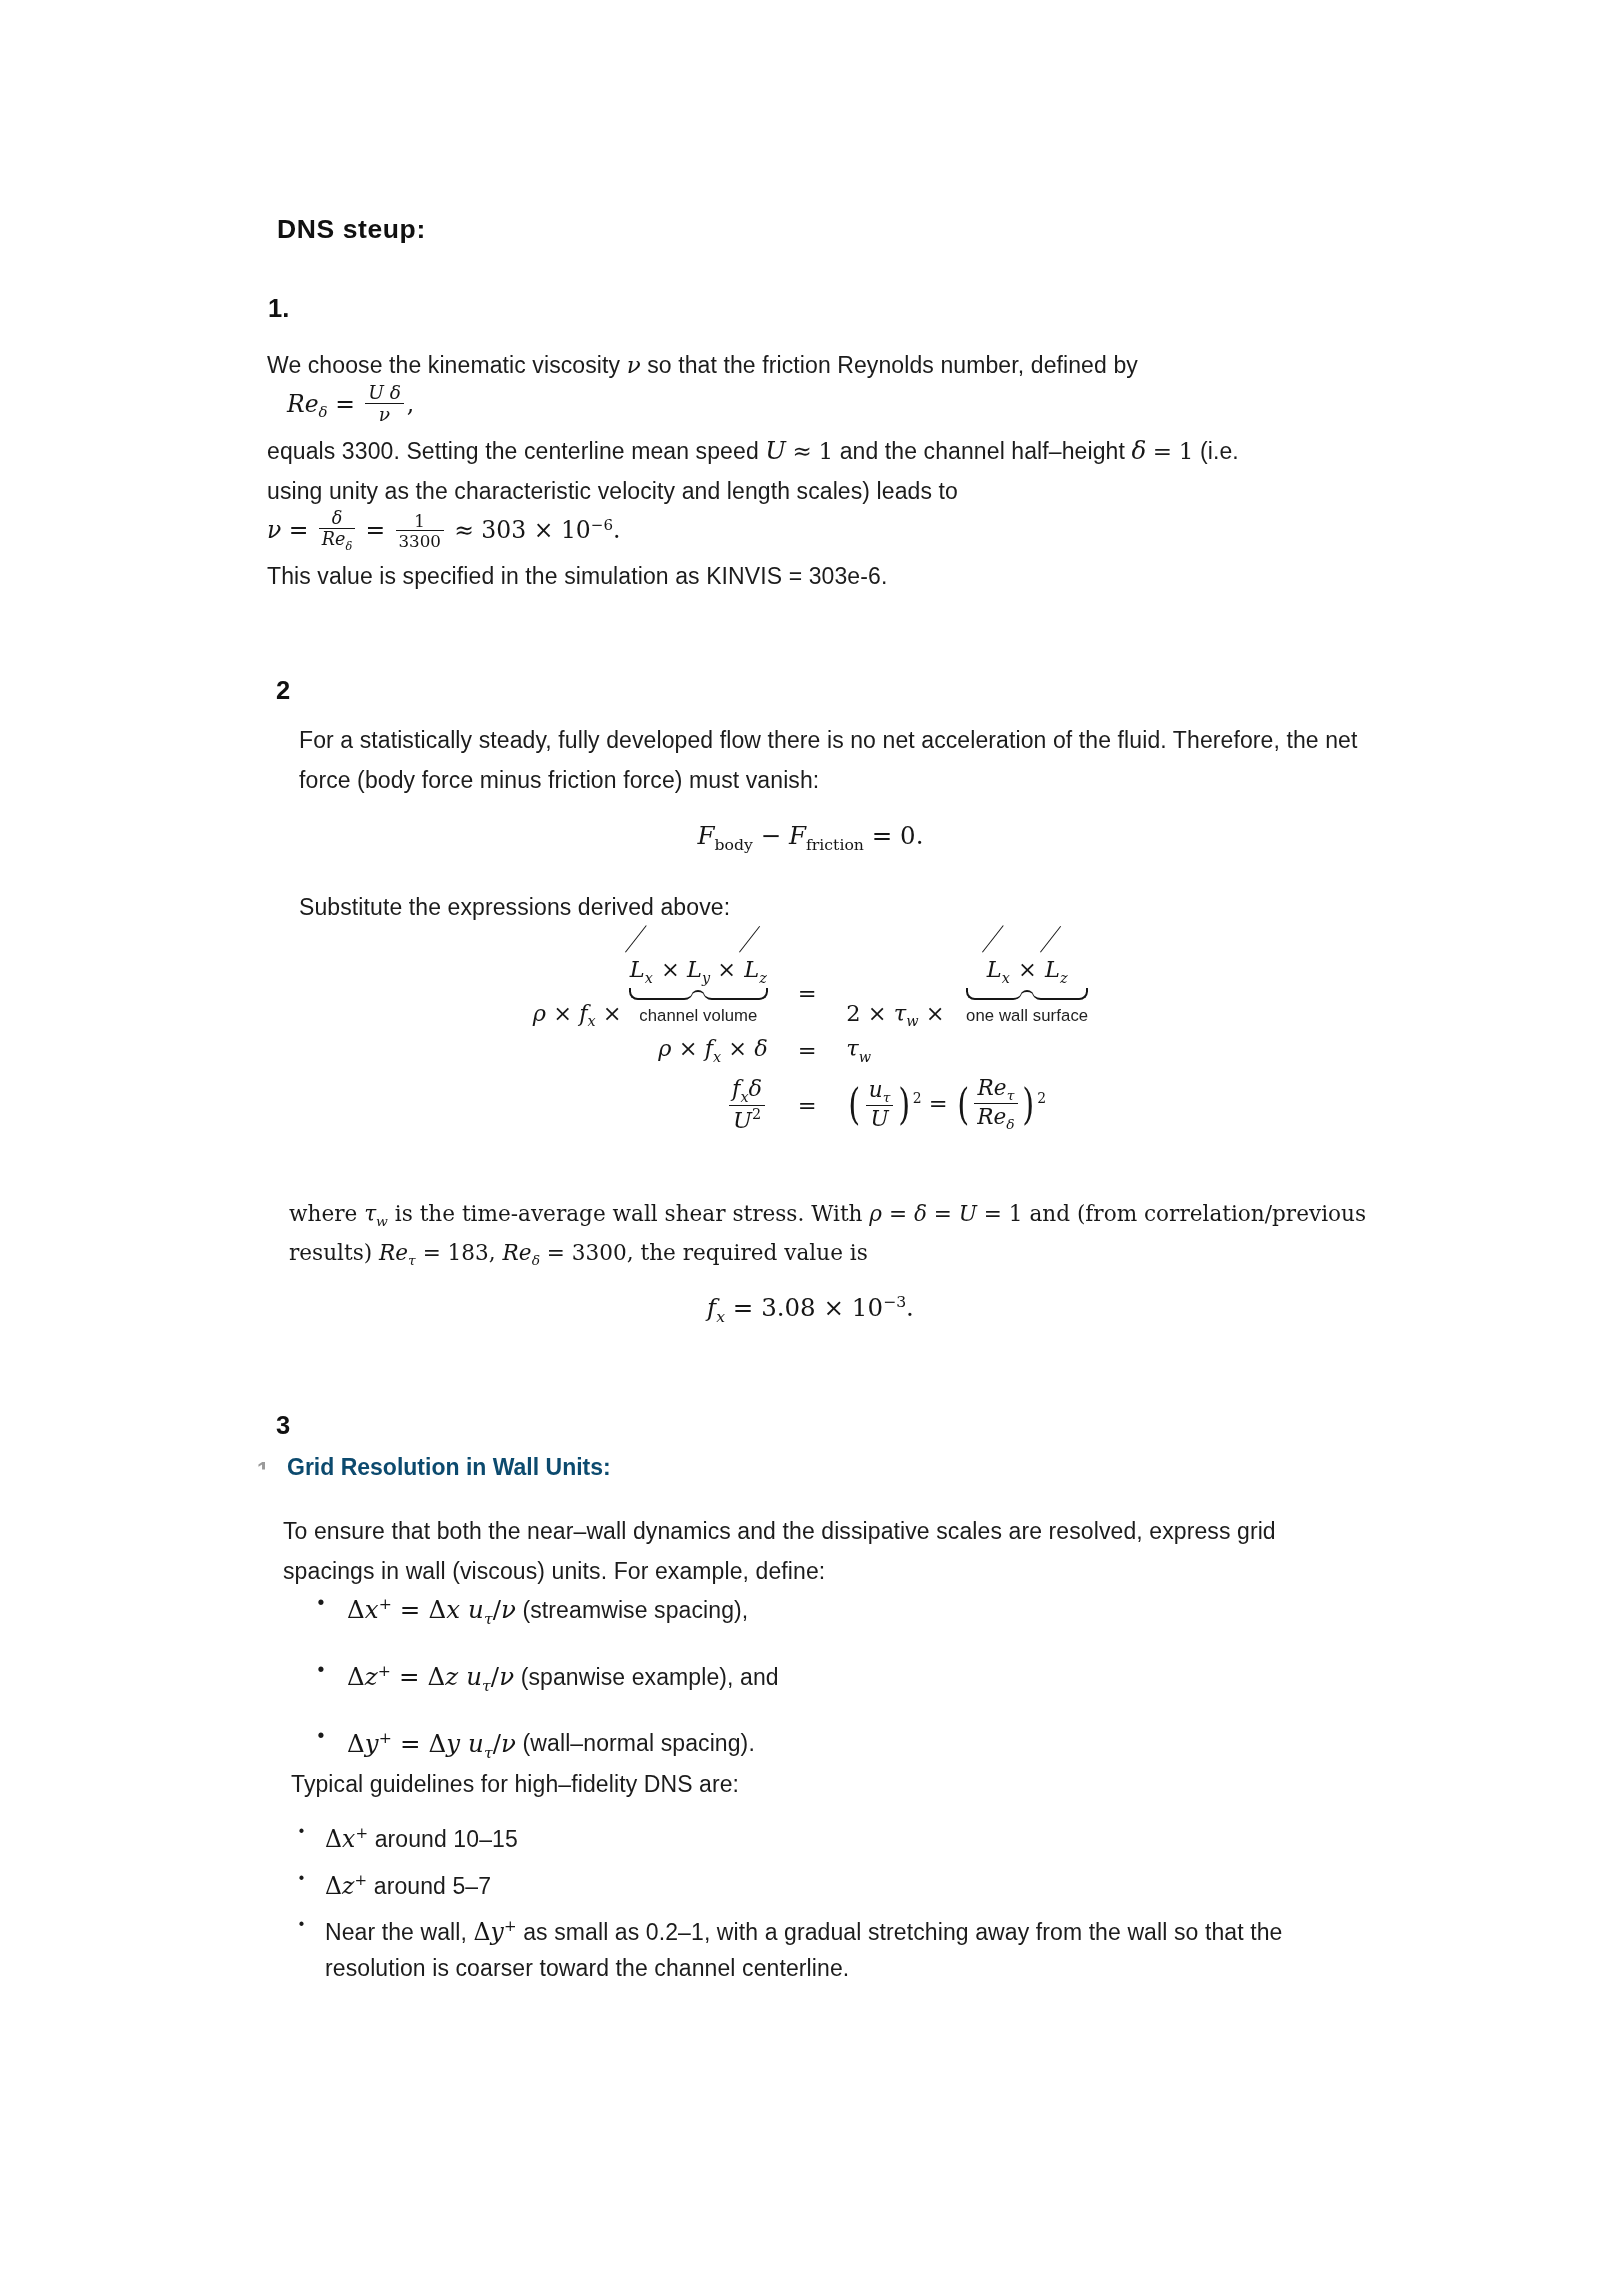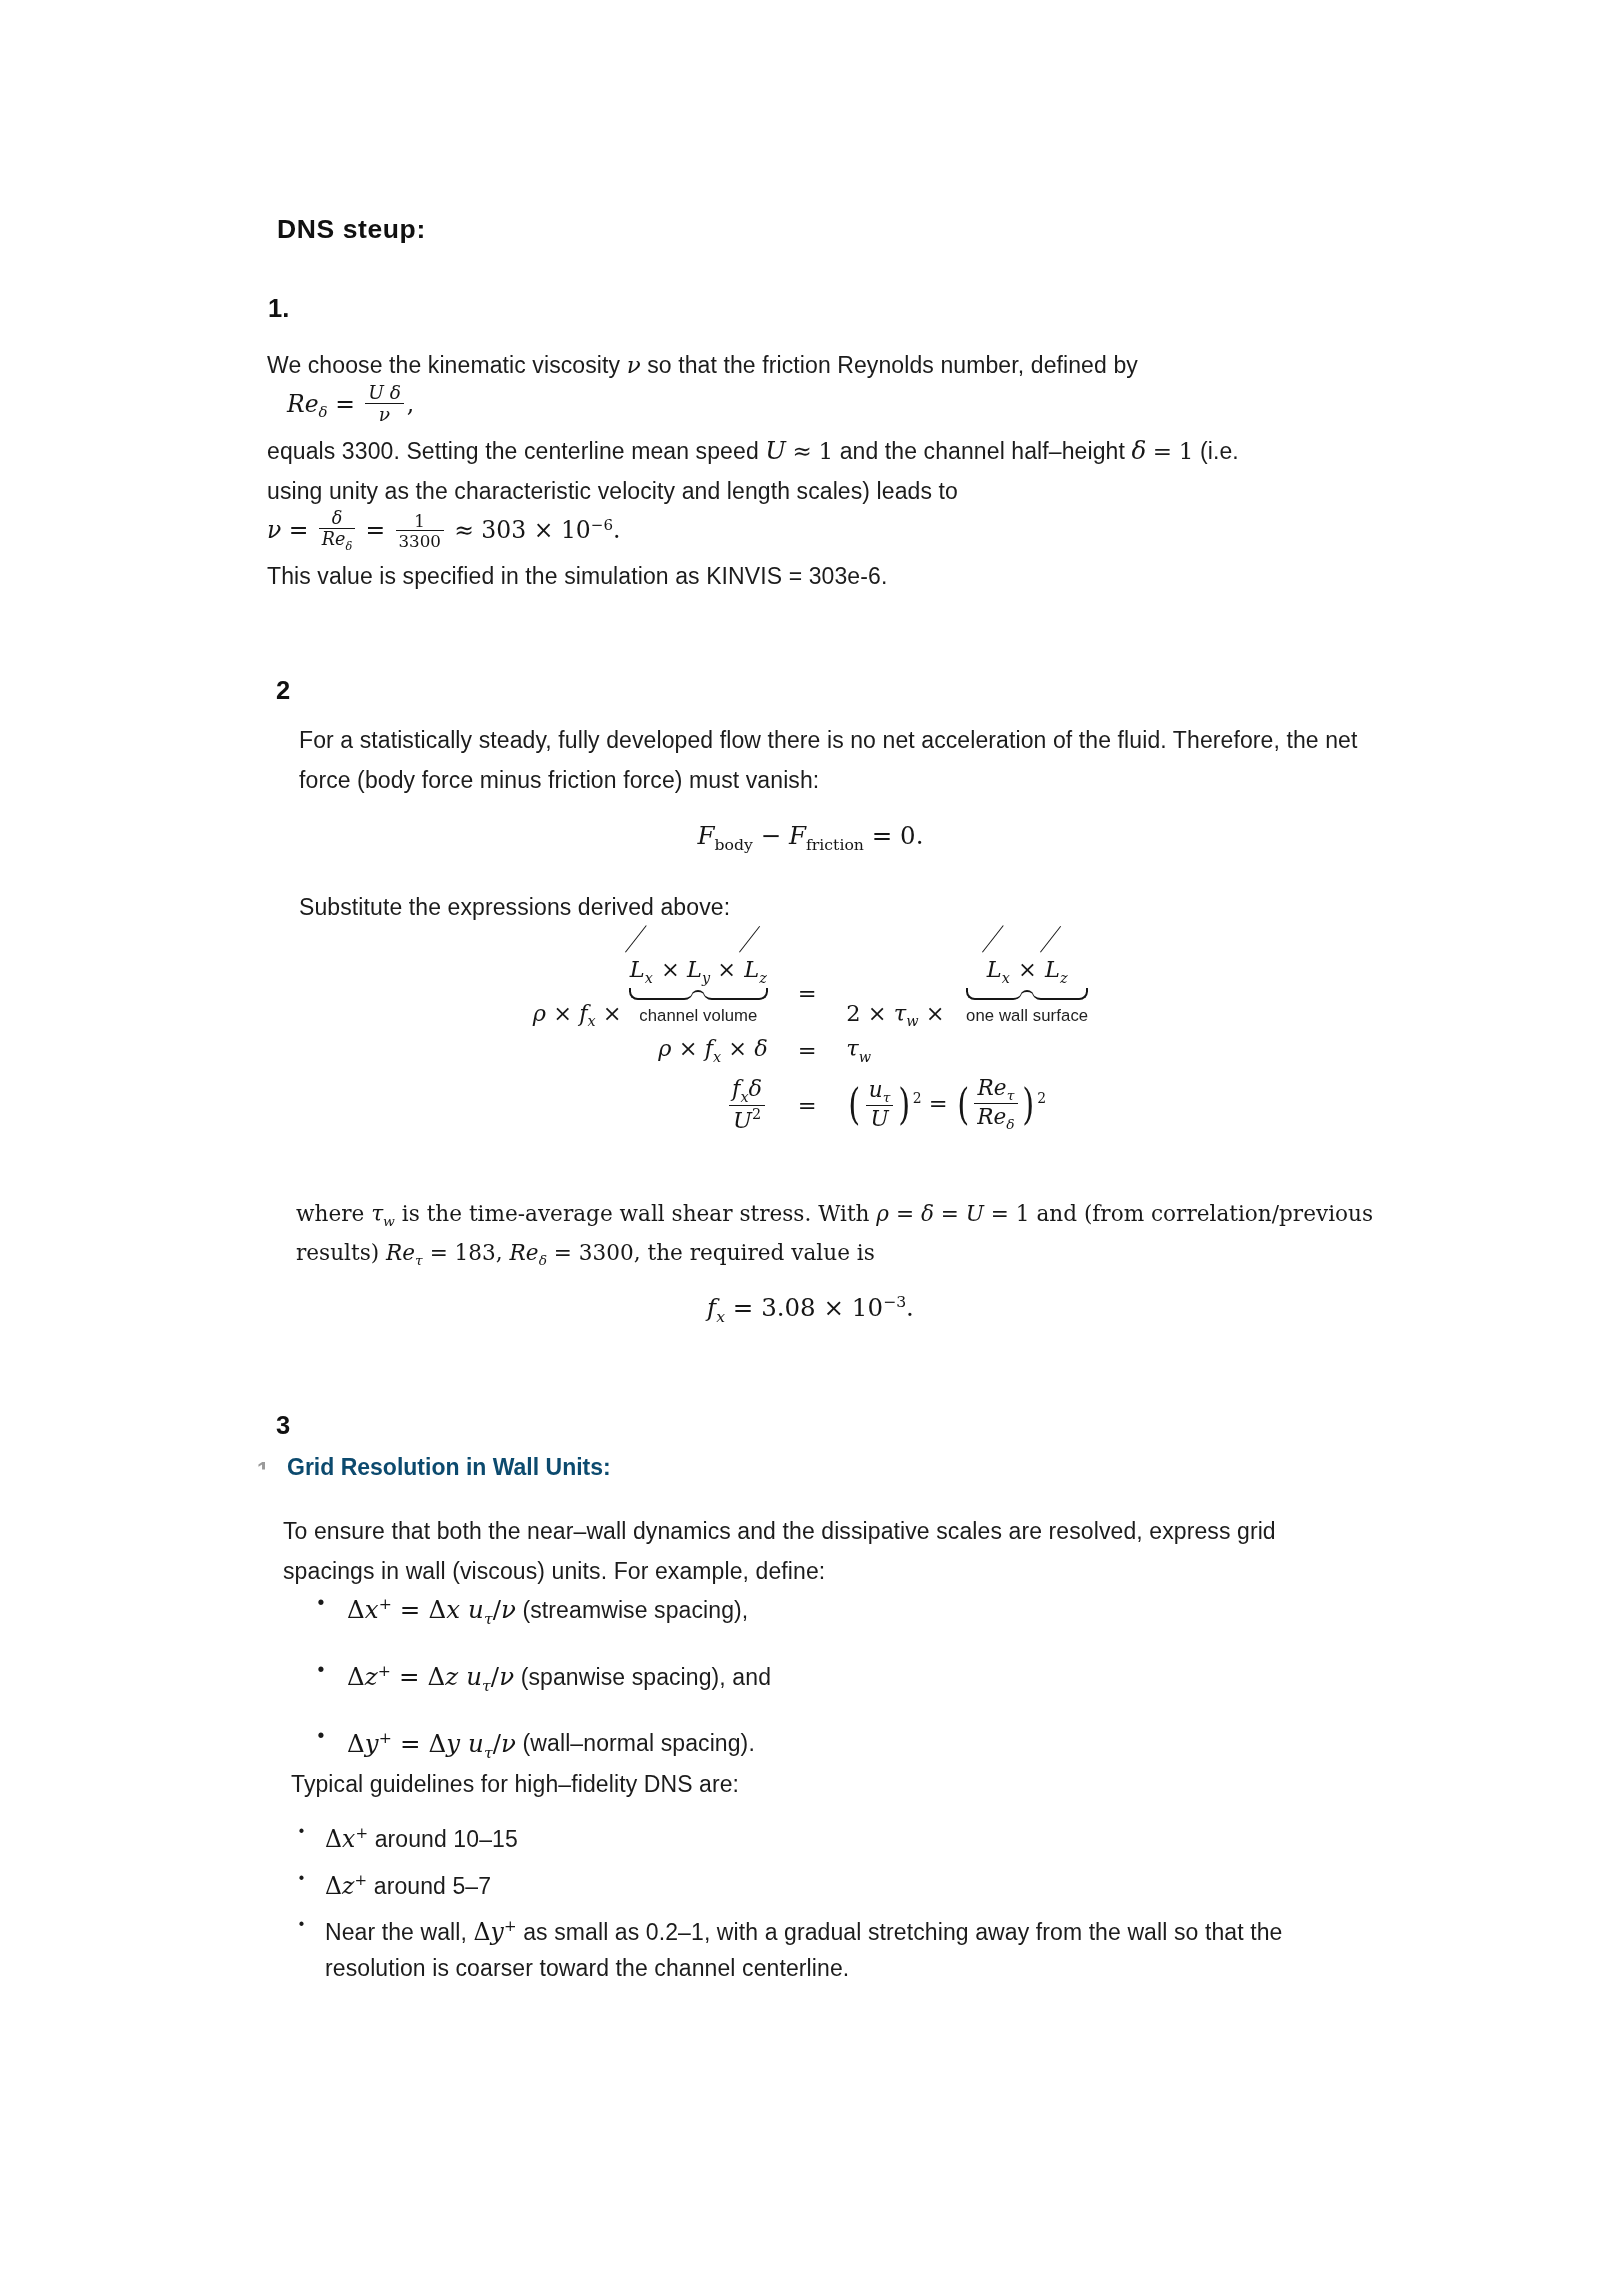--- a/index.html
+++ b/index.html
@@ -73,21 +73,21 @@
   .s1-l3 { position: absolute; left: 267px; top: 471px; width: 1108px; }
   .s1-eq2 { position: absolute; left: 267px; top: 510px; }
   .s1-l4 { position: absolute; left: 267px; top: 556px; width: 1108px; }
 
   
   .s2-p1 { position: absolute; left: 299px; top: 720px; width: 1088px; }
   .s2-eq1 { position: absolute; left: 0; right: 0; top: 821px; text-align: center; }
   .s2-p2 { position: absolute; left: 299px; top: 887px; width: 1088px; }
   .s2-align { position: absolute; left: 0; right: 0; top: 956px; }
   .s2-p3 {
-    position: absolute; left: 296px; top: 1198px; width: 1098px;
+    position: absolute; left: 289px; top: 1198px; width: 1098px;
     font-family: "DejaVu Serif", "Liberation Serif", serif;
     font-size: 21.6px; line-height: 32px; color: #191919;
   }
   .s2-eq2 { position: absolute; left: 0; right: 0; top: 1292px; text-align: center; }
 
   
   .s3-marker {
     position: absolute; left: 257px; top: 1457px;
     font-size: 21.6px; font-weight: bold; color: #9a9a9a;
     clip-path: inset(0 0 52% 0);
@@ -446,21 +446,21 @@
       <span>=</span>
       <span class="mathup">Δ</span><span class="math">x</span>
       <span class="math">u</span><sub class="mi">τ</sub><span>/</span><span class="math">ν</span></span>
       <span>(streamwise spacing),</span>
     </li>
     <li>
       <span class="serif-math" style="font-size:24.5px;"><span class="mathup">Δ</span><span class="math">z</span><sup class="mu">+</sup>
       <span>=</span>
       <span class="mathup">Δ</span><span class="math">z</span>
       <span class="math">u</span><sub class="mi">τ</sub><span>/</span><span class="math">ν</span></span>
-      <span>(spanwise spacing), and</span>
+      <span>(spanwise example), and</span>
     </li>
     <li>
       <span class="serif-math" style="font-size:24.5px;"><span class="mathup">Δ</span><span class="math">y</span><sup class="mu">+</sup>
       <span>=</span>
       <span class="mathup">Δ</span><span class="math">y</span>
       <span class="math">u</span><sub class="mi">τ</sub><span>/</span><span class="math">ν</span></span>
       <span>(wall–normal spacing).</span>
     </li>
   </ul>
 

